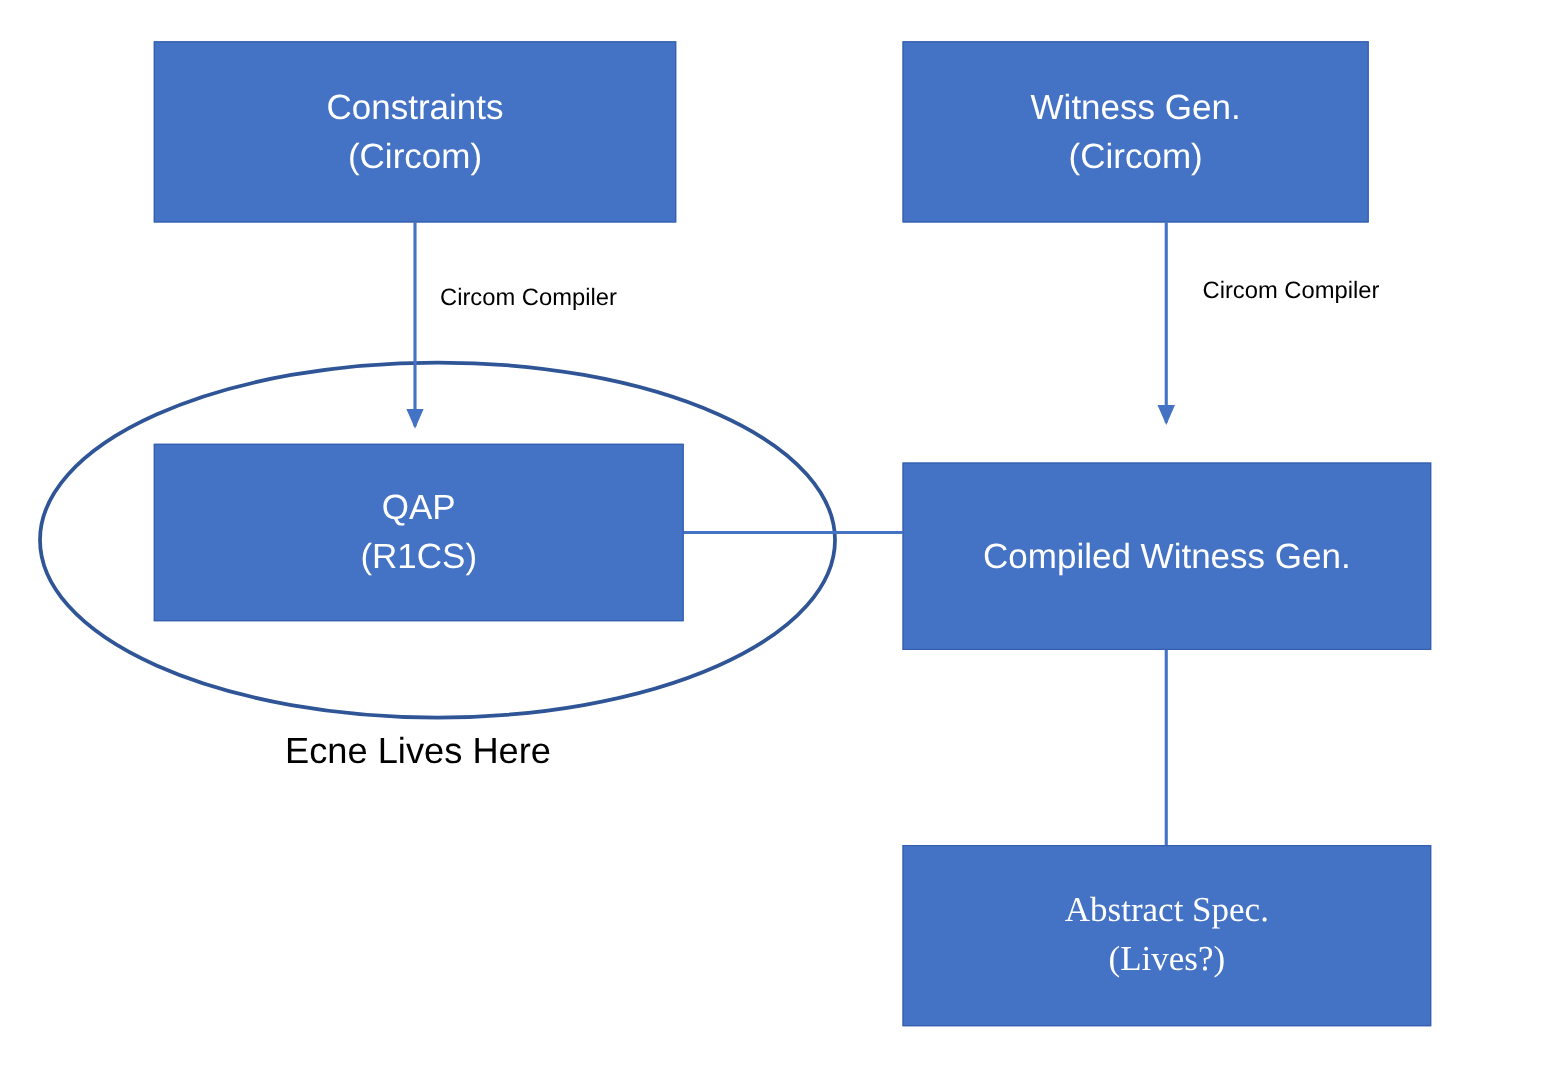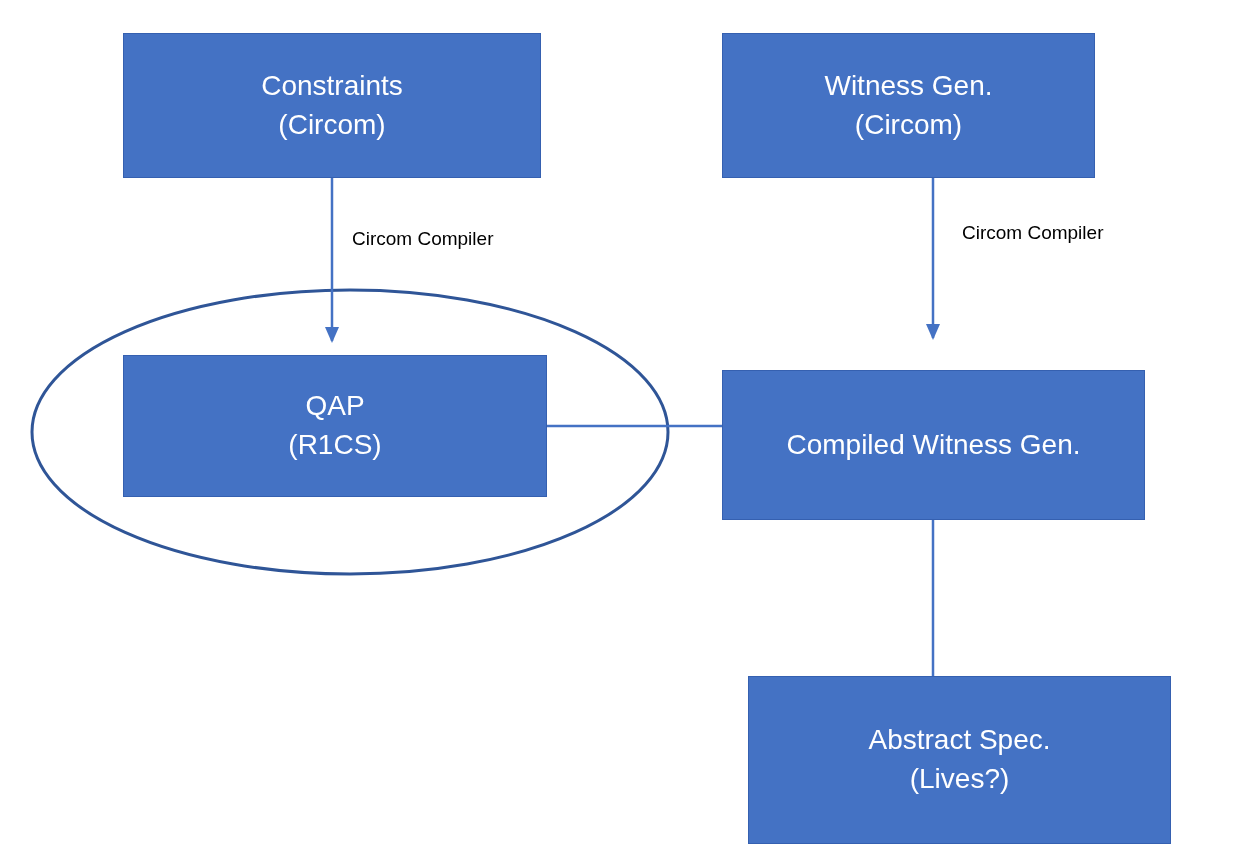--- a/index.html
+++ b/index.html
@@ -99,23 +99,24 @@
 
   <div class="node" style="left:123px; top:355px; width:424px; height:142px;align-items:center;">
     <span>QAP</span>
     <span>(R1CS)</span>
   </div>
 
   <div class="node" style="left:722px; top:352px; width:423px; height:150px;margin-top:18px;">
     <span>Compiled Witness Gen.</span>
   </div>
 
-  <div class="node" style="left:748px; top:676px; width:423px; height:168px;">
+  <div class="node" style="left:722px; top:676px; width:423px; height:145px;font-family:Liberation Serif, serif;">
     <span>Abstract Spec.</span>
     <span>(Lives?)</span>
   </div>
 
   <div class="edge-label" style="left:352px; top:228px;">Circom Compiler</div>
 
   <div class="edge-label" style="left:962px; top:222px;">Circom Compiler</div>
 
+  <div class="annotation" style="left:228px; top:585px;">Ecne Lives Here</div>
 
 </div>
 
 </body></html>

